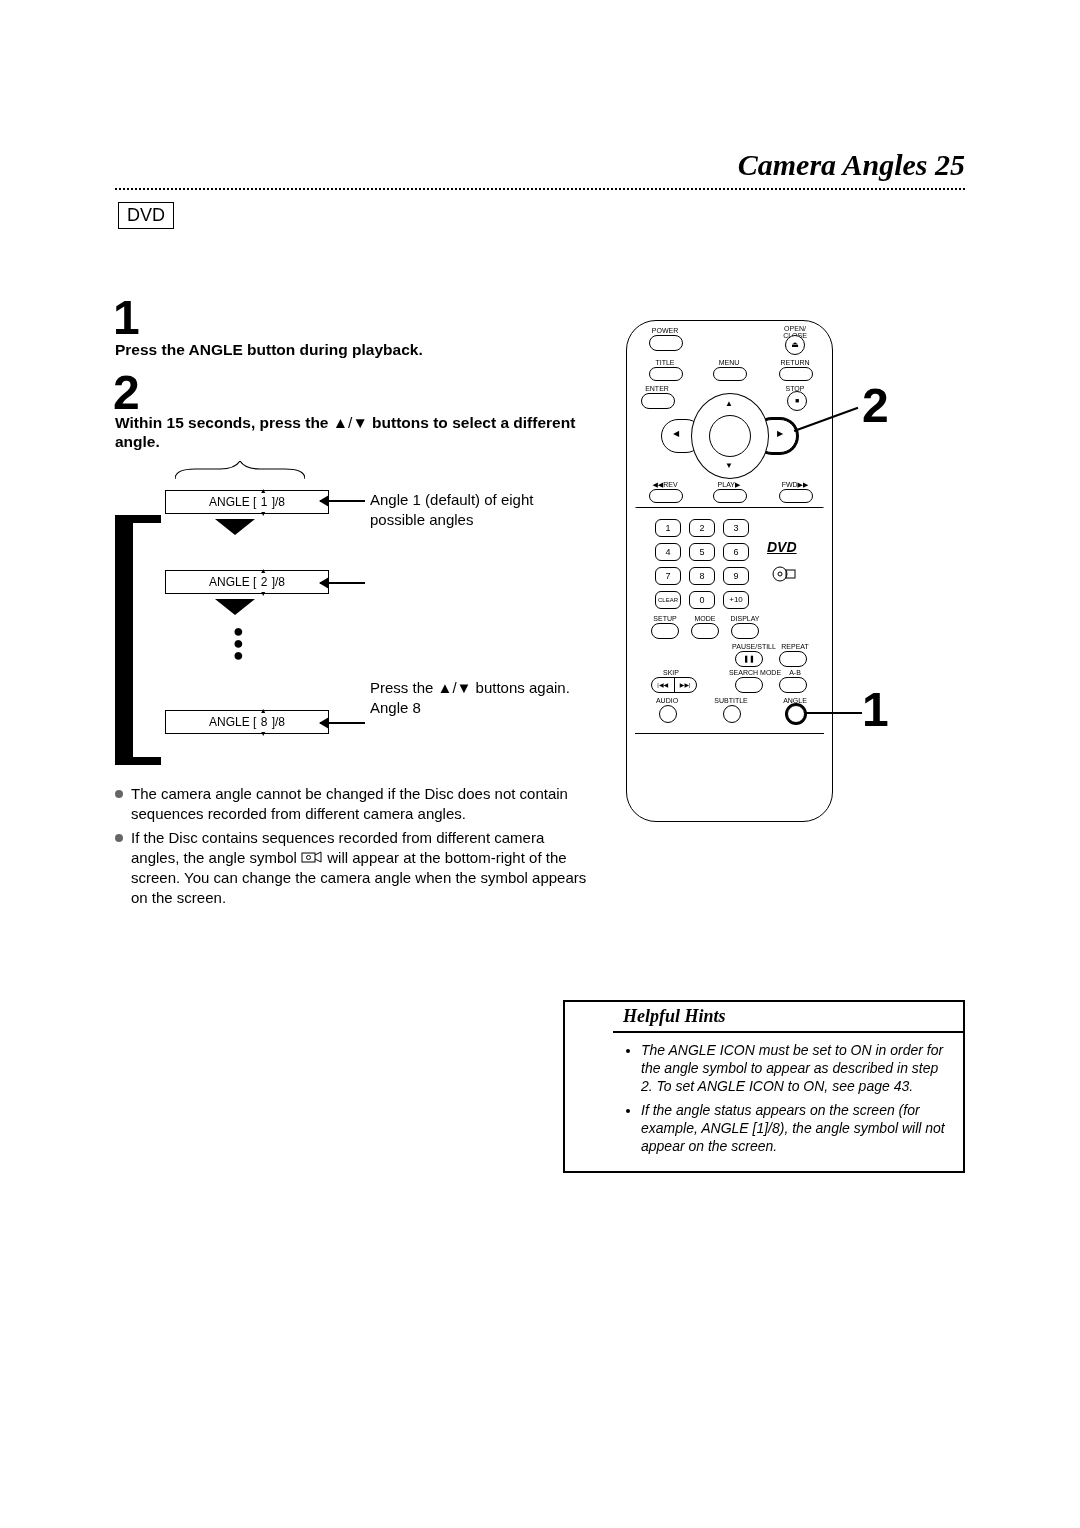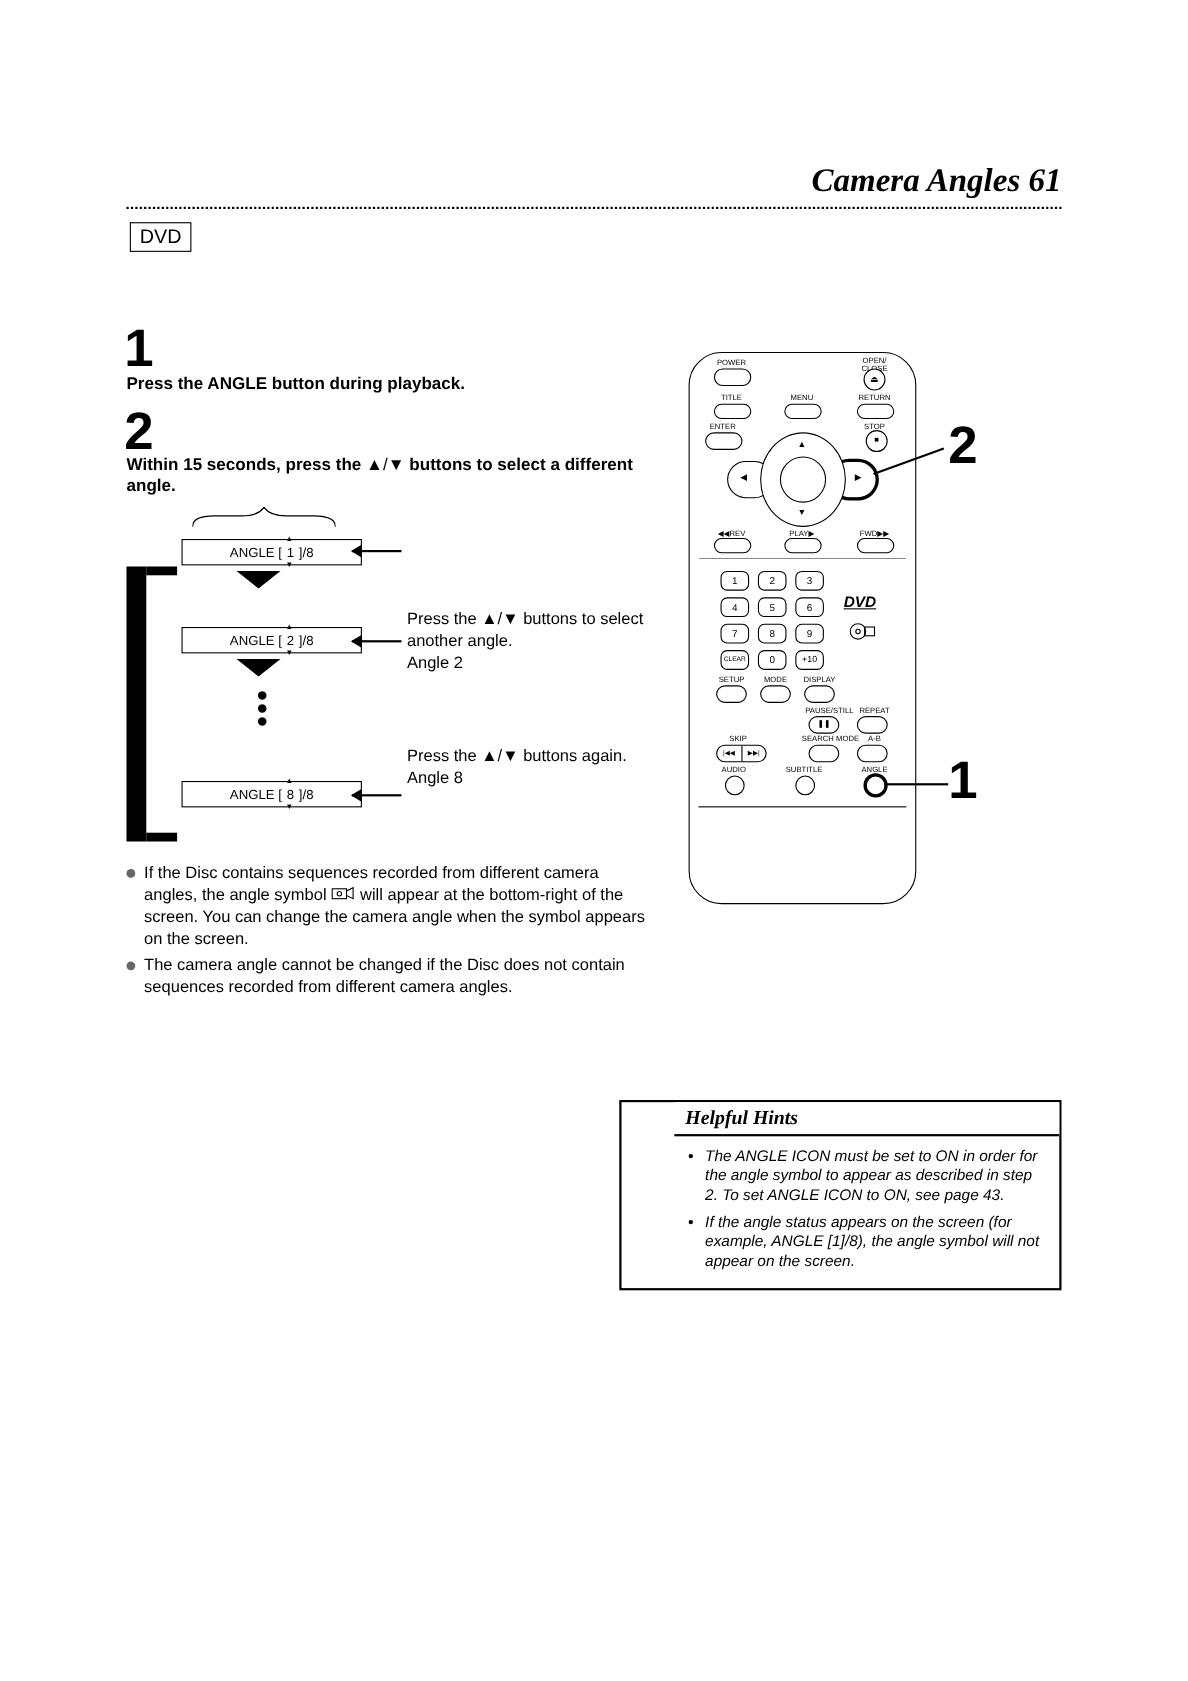--- a/index.html
+++ b/index.html
@@ -340,21 +340,21 @@
     box-shadow: 0 0 0 2px #000;
   }
 </style>
 </head>
 <body>
 
 <div class="page">
 
   <div class="title">
     <span>Camera Angles</span>
-    <span class="num">61</span>
+    <span class="num">25</span>
   </div>
 
   <div class="dots"></div>
 
   <div class="dvd-box">DVD</div>
 
 
   <div class="step-num step1-num">1</div>
   <div class="step-text step1-text">Press the ANGLE button during playback.</div>
 
@@ -374,53 +374,50 @@
     <div class="thickbar-bot"></div>
 
     <div class="osd-box osd1">ANGLE [ <span class="angle-num">1</span> ]/8</div>
     <div class="flow-tri flow-tri1"></div>
     <div class="osd-box osd2">ANGLE [ <span class="angle-num">2</span> ]/8</div>
     <div class="flow-tri flow-tri2"></div>
     <div class="flow-dots">●<br>●<br>●</div>
     <div class="osd-box osd3">ANGLE [ <span class="angle-num">8</span> ]/8</div>
 
     <div class="desc-arrow da1"></div>
+    <div class="desc desc1">Angle 1 (default) of eight possible angles</div>
 
     <div class="desc-arrow da2"></div>
-    <div class="desc desc2">
-      <span>Press the </span><span>▲/▼</span><span> buttons to select another angle.</span><br>
-      <span>Angle 2</span>
-    </div>
 
     <div class="desc-arrow da3"></div>
     <div class="desc desc3">
       <span>Press the </span><span>▲/▼</span><span> buttons again.</span><br>
       <span>Angle 8</span>
     </div>
   </div>
 
   <div class="bullets">
+    <div class="b">
+      <div class="dot"></div>
+      <div>The camera angle cannot be changed if the Disc does not contain sequences recorded from different camera angles.</div>
+    </div>
     <div class="b">
       <div class="dot"></div>
       <div>
         <span>If the Disc contains sequences recorded from different camera angles, the angle symbol </span>
         <span class="angle-icon">
           <svg viewBox="0 0 22 14">
               <rect x="1" y="3" width="13" height="9" fill="none" stroke="#000"></rect>
               <circle cx="7.5" cy="7.5" r="2" fill="none" stroke="#000"></circle>
               <path d="M14 5 L20 2 L20 12 L14 9" fill="none" stroke="#000"></path>
             </svg>
         </span>
         <span> will appear at the bottom-right of the screen. You can change the camera angle when the symbol appears on the screen.</span>
       </div>
     </div>
-    <div class="b">
-      <div class="dot"></div>
-      <div>The camera angle cannot be changed if the Disc does not contain sequences recorded from different camera angles.</div>
-    </div>
   </div>
 
   <div class="hints">
     <div class="hints-title">Helpful Hints</div>
     <div class="hints-body">
       <ul>
         <li>The ANGLE ICON must be set to ON in order for the angle symbol to appear as described in step 2. To set ANGLE ICON to ON, see page 43.</li>
         <li>If the angle status appears on the screen (for example, ANGLE [1]/8), the angle symbol will not appear on the screen.</li>
       </ul>
     </div>

